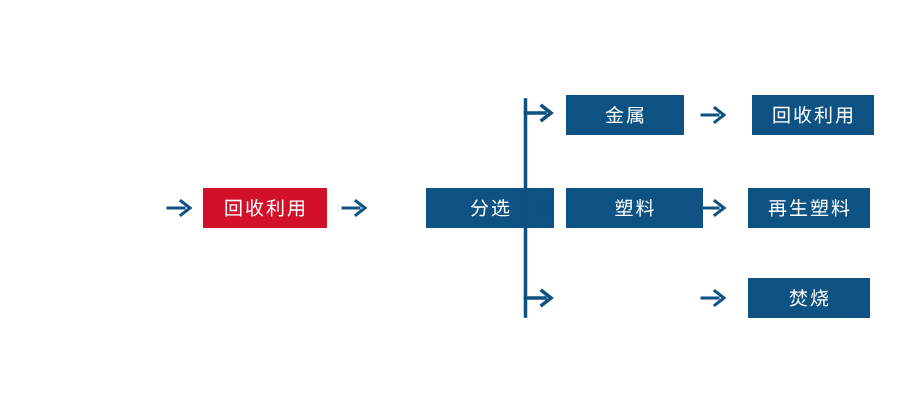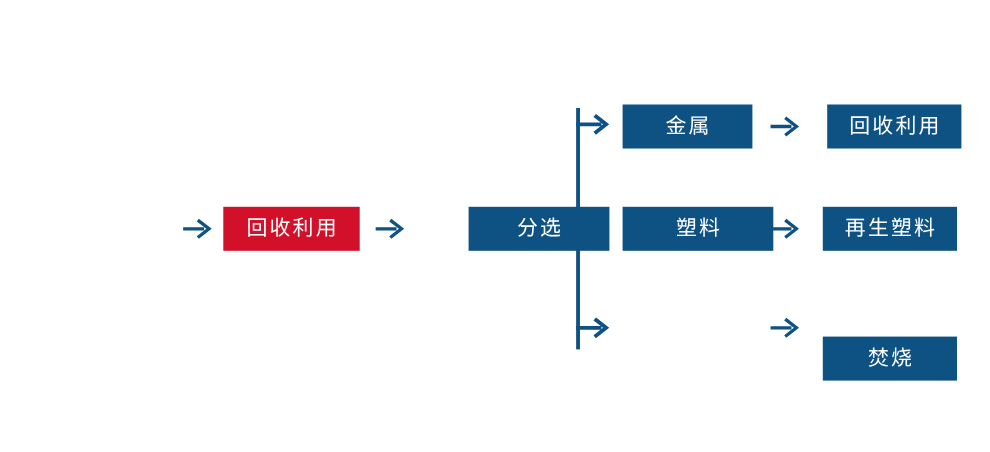--- a/index.html
+++ b/index.html
@@ -112,15 +112,15 @@
 
   <div class="node blue" style="left:748px; top:188px; width:122px;">再生塑料</div>
 
 
   <div class="arrow" style="left:700px; top:286px; width:28px;">
     <svg width="26" height="22" viewBox="0 0 26 22" aria-hidden="true">
       <path d="M1 11 H17 M14 4 L23 11 L14 18" fill="none" stroke="currentColor" stroke-width="3" stroke-linecap="square" stroke-linejoin="miter"></path>
     </svg>
   </div>
 
-  <div class="node blue" style="left:748px; top:278px; width:122px;margin-top:28px;">焚烧</div>
+  <div class="node blue" style="left:748px; top:278px; width:122px;">焚烧</div>
 
 </div>
 
 </body></html>

